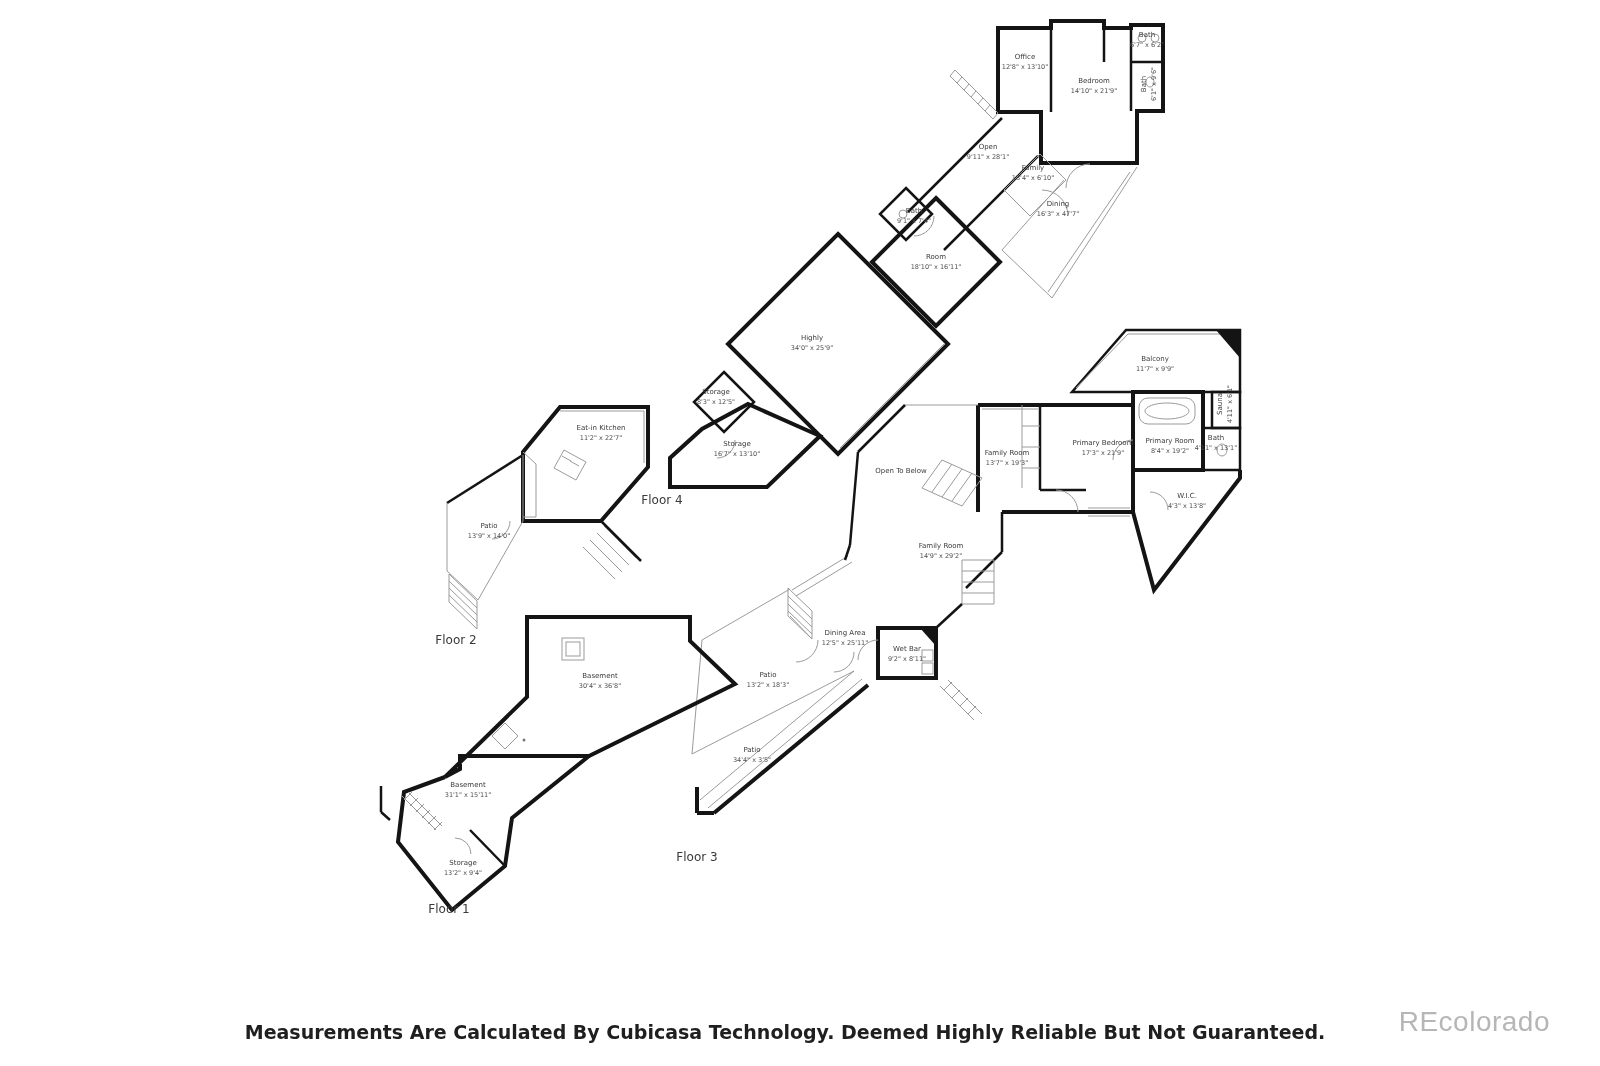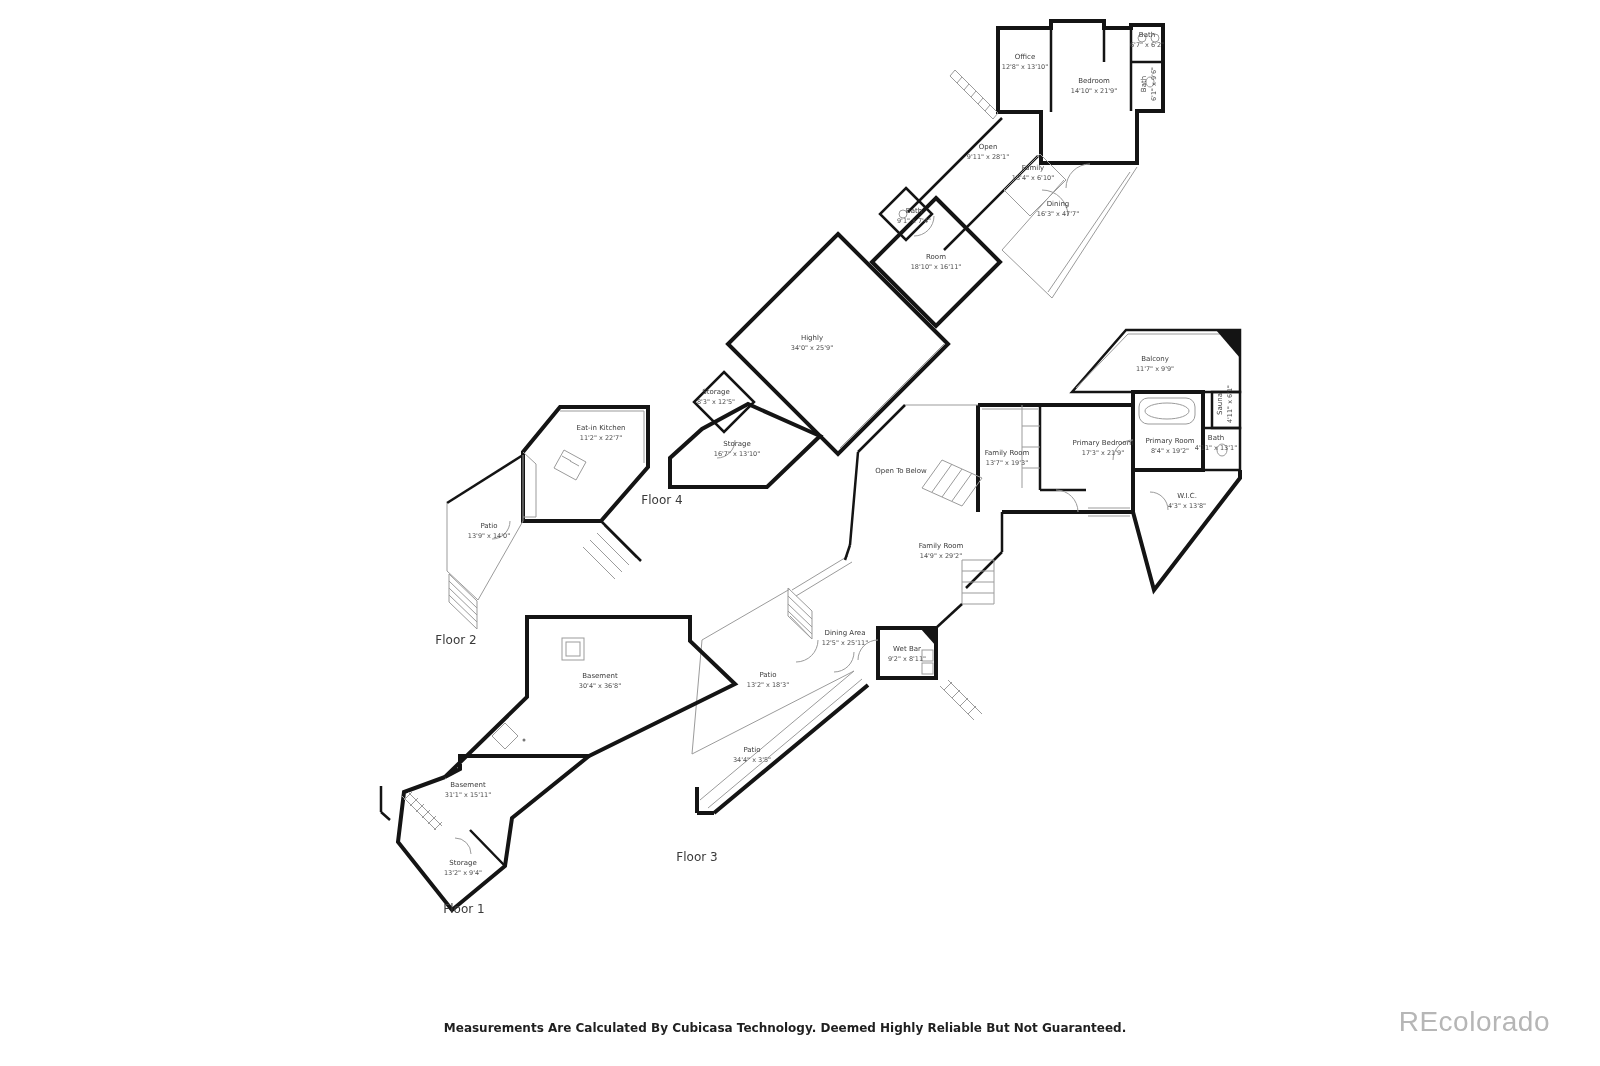--- a/index.html
+++ b/index.html
@@ -10,21 +10,21 @@
   .w2{fill:none;stroke:#141414;stroke-width:2.5;stroke-linejoin:miter;}
   .t {fill:none;stroke:#9b9b9b;stroke-width:1;}
   .room-label{position:absolute;transform:translate(-50%,-50%);text-align:center;
         color:#3a3a3a;font-size:7px;line-height:1.4;white-space:nowrap;}
   .room-label .rname{display:block;}
   .room-label .rdims{display:block;font-size:6.5px;color:#4d4d4d;}
   .room-label.vert{transform:translate(-50%,-50%) rotate(-90deg);}
   .floor-label{position:absolute;transform:translate(-50%,-50%);color:#3a3a3a;
         font-size:12px;white-space:nowrap;}
   .footer-text{position:absolute;left:785px;top:1021px;transform:translateX(-50%);
-        font-size:12px;font-weight:bold;color:#1f1f1f;white-space:nowrap;
+        font-size:19px;font-weight:bold;color:#1f1f1f;white-space:nowrap;
         font-family:"DejaVu Sans",sans-serif;}
   .watermark{position:absolute;right:50px;top:1006px;font-size:28px;font-weight:400;
         color:#b6b6b6;font-family:"Liberation Sans",sans-serif;letter-spacing:0.5px;}
 </style>
 </head>
 <body>
 
 <div id="page">
 
   <svg id="plan-svg" viewBox="0 0 1600 1066">
@@ -251,18 +251,18 @@
       <span class="rdims">31'1" x 15'11"</span>
     </div>
   <div class="room-label" style="left:463px;top:868px">
       <span class="rname">Storage</span>
       <span class="rdims">13'2" x 9'4"</span>
     </div>
 
   <div class="floor-label" style="left:662px;top:500px">Floor 4</div>
   <div class="floor-label" style="left:456px;top:640px">Floor 2</div>
   <div class="floor-label" style="left:697px;top:857px">Floor 3</div>
-  <div class="floor-label" style="left:464px;top:909px">Floor 1</div>
+  <div class="floor-label" style="left:449px;top:909px">Floor 1</div>
 
   <div class="footer-text">Measurements Are Calculated By Cubicasa Technology. Deemed Highly Reliable But Not Guaranteed.</div>
   <div class="watermark">REcolorado</div>
 
 </div>
 
 </body></html>

